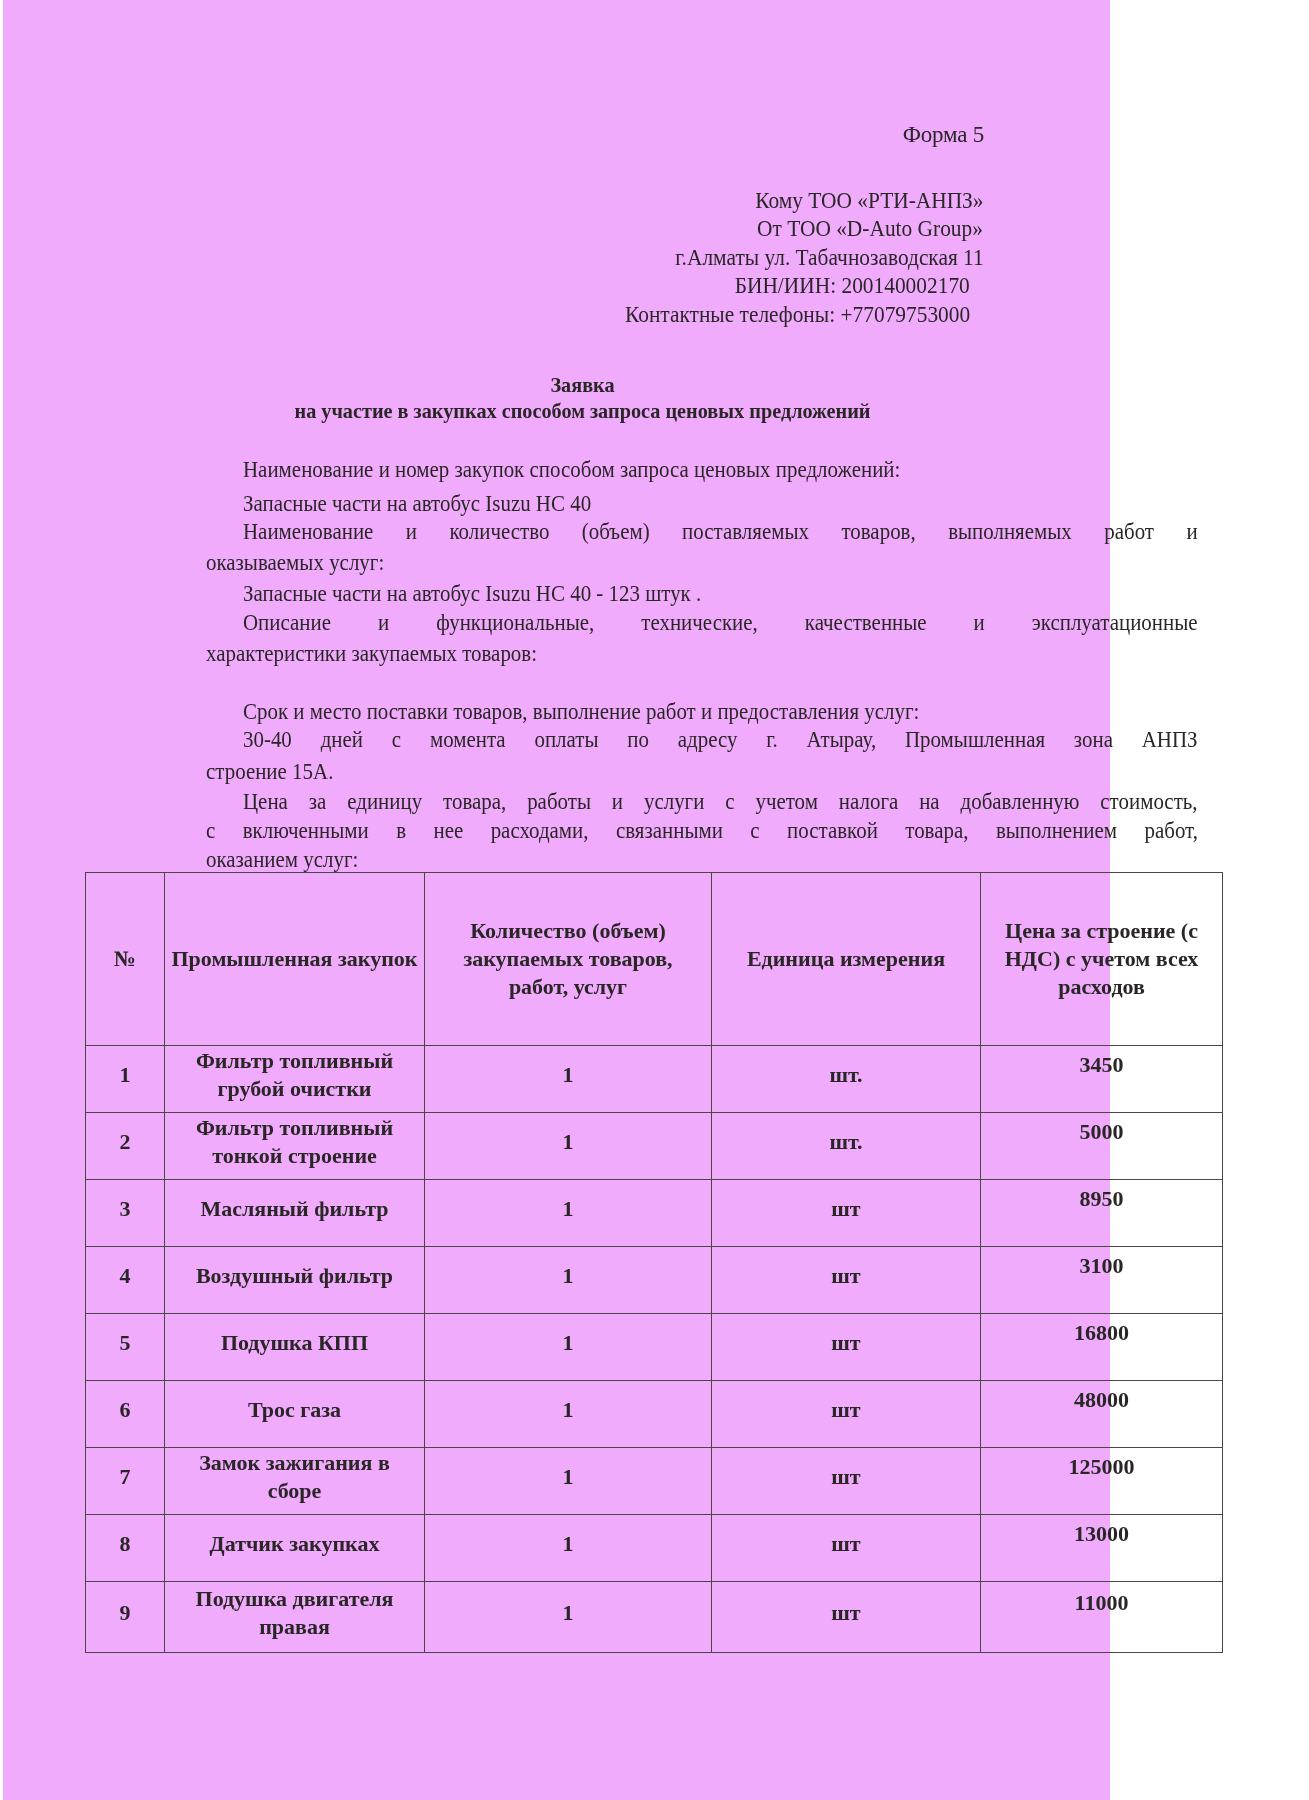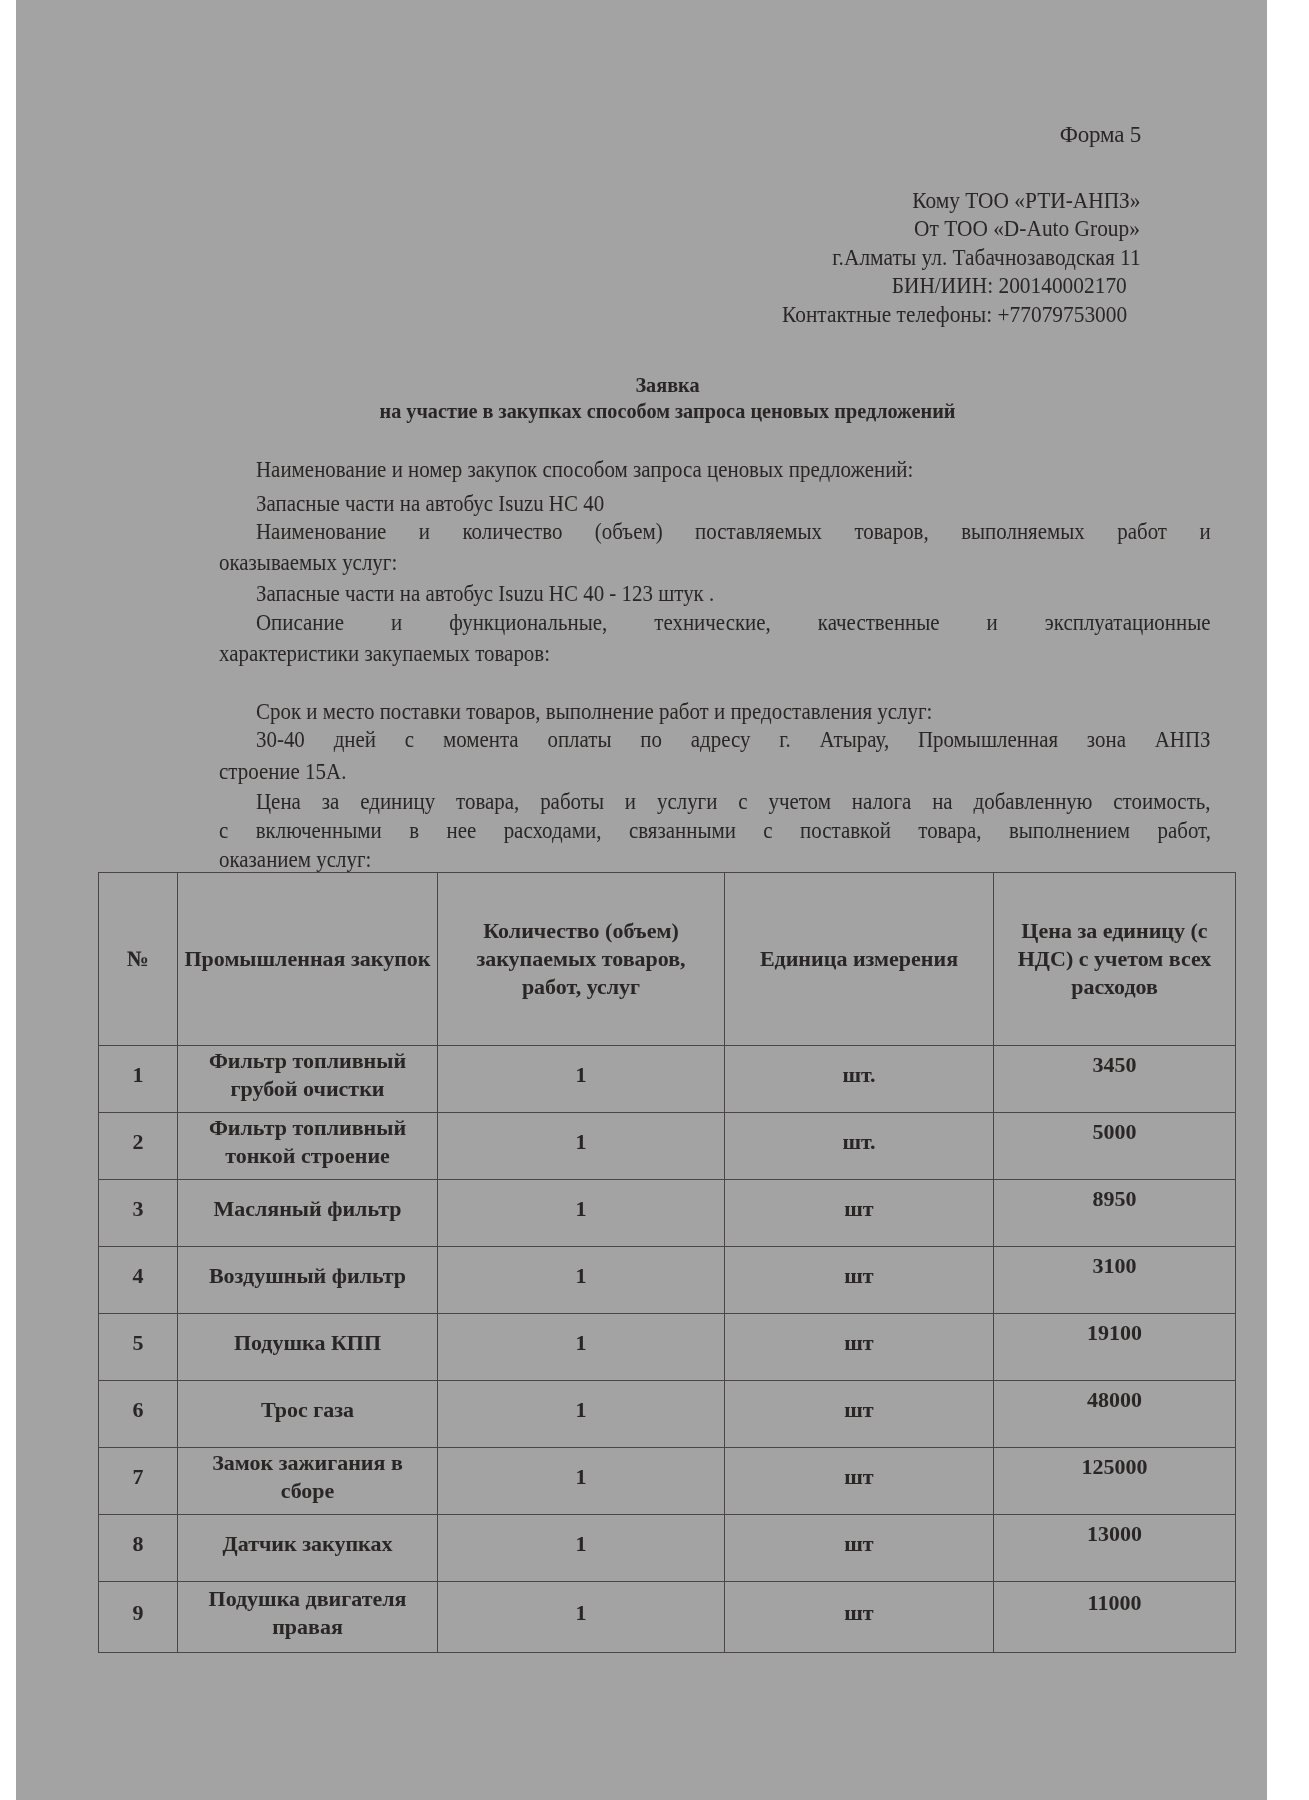--- a/index.html
+++ b/index.html
@@ -10,23 +10,23 @@
     body {
       width: 1309px;
       height: 1800px;
       position: relative;
       overflow: hidden;
       font-family: "Liberation Serif", "DejaVu Serif", serif;
       color: #2a2626;
     }
     .page {
       position: absolute;
-      left: 16px; top: 0;
-      width: 1251px; height: 1800px;
-      background: #a3a3a3;
+      left: 3px; top: 0;
+      width: 1107px; height: 1800px;
+      background: #f0abfc;
     }
     .form-label {
       position: absolute;
       top: 122px;
       right: 126px;
       font-size: 23px;
       letter-spacing: -0.2px;
     }
     .addr {
       position: absolute;
@@ -140,21 +140,21 @@
         <col class="col-qty">
         <col class="col-unit">
         <col class="col-price">
     </colgroup>
     <thead>
       <tr>
         <th>№</th>
         <th>Промышленная закупок</th>
         <th>Количество (объем) закупаемых товаров, работ, услуг</th>
         <th>Единица измерения</th>
-        <th>Цена за единицу (с НДС) с учетом всех расходов</th>
+        <th>Цена за строение (с НДС) с учетом всех расходов</th>
       </tr>
     </thead>
     <tbody>
       <tr>
         <td><span class="val">1</span></td>
         <td class="name"><span class="val">Фильтр топливный грубой очистки</span></td>
         <td><span class="val">1</span></td>
         <td><span class="val">шт.</span></td>
         <td><span class="val" style="top:-14px">3450</span></td>
       </tr>
@@ -177,21 +177,21 @@
         <td class="name"><span class="val">Воздушный фильтр</span></td>
         <td><span class="val">1</span></td>
         <td><span class="val">шт</span></td>
         <td><span class="val" style="top:-14px">3100</span></td>
       </tr>
       <tr>
         <td><span class="val">5</span></td>
         <td class="name"><span class="val">Подушка КПП</span></td>
         <td><span class="val">1</span></td>
         <td><span class="val">шт</span></td>
-        <td><span class="val" style="top:-14px">19100</span></td>
+        <td><span class="val" style="top:-14px">16800</span></td>
       </tr>
       <tr>
         <td><span class="val">6</span></td>
         <td class="name"><span class="val">Трос газа</span></td>
         <td><span class="val">1</span></td>
         <td><span class="val">шт</span></td>
         <td><span class="val" style="top:-14px">48000</span></td>
       </tr>
       <tr>
         <td><span class="val">7</span></td>

